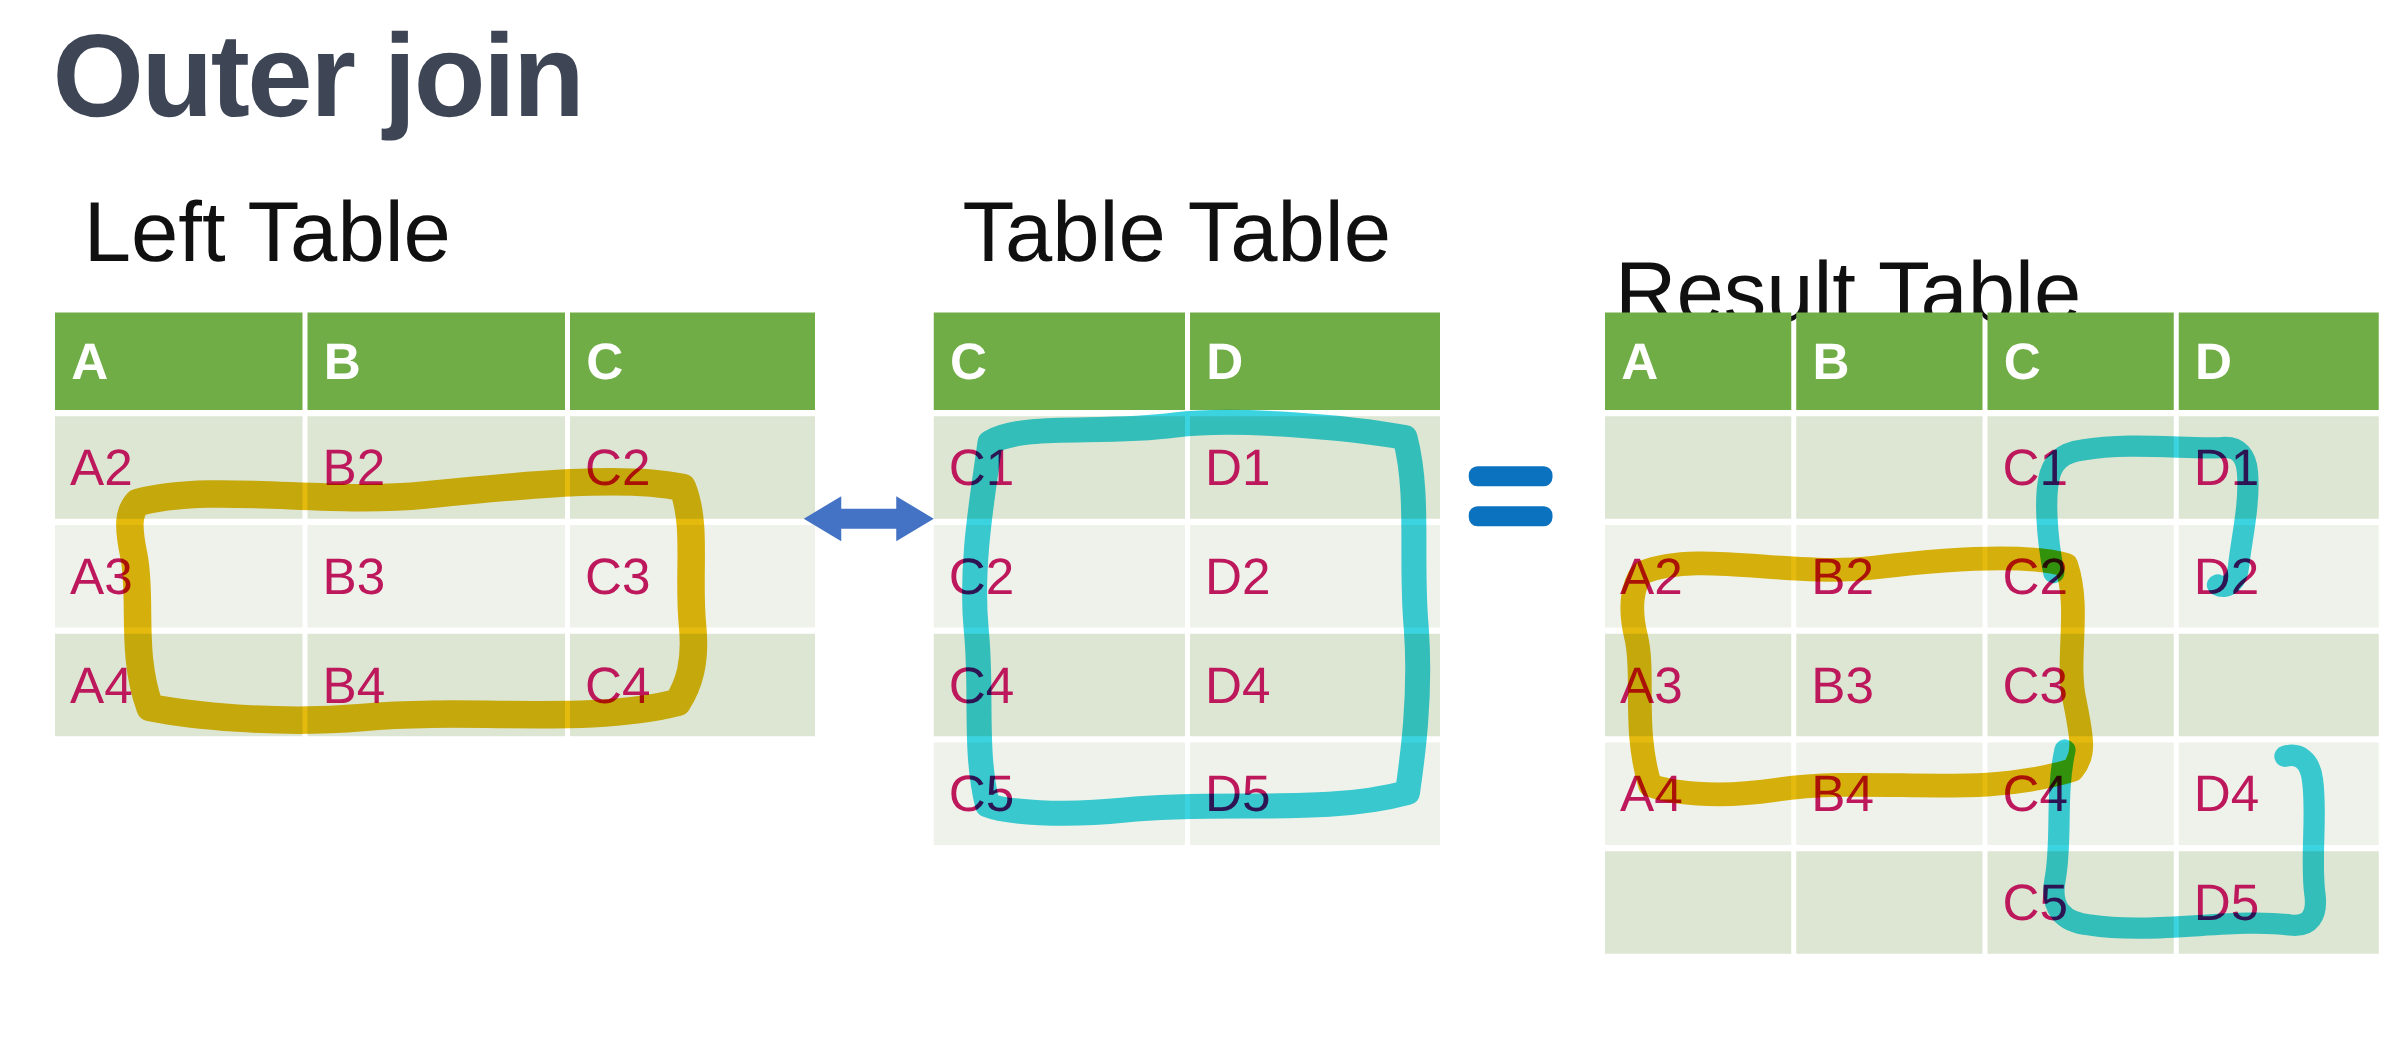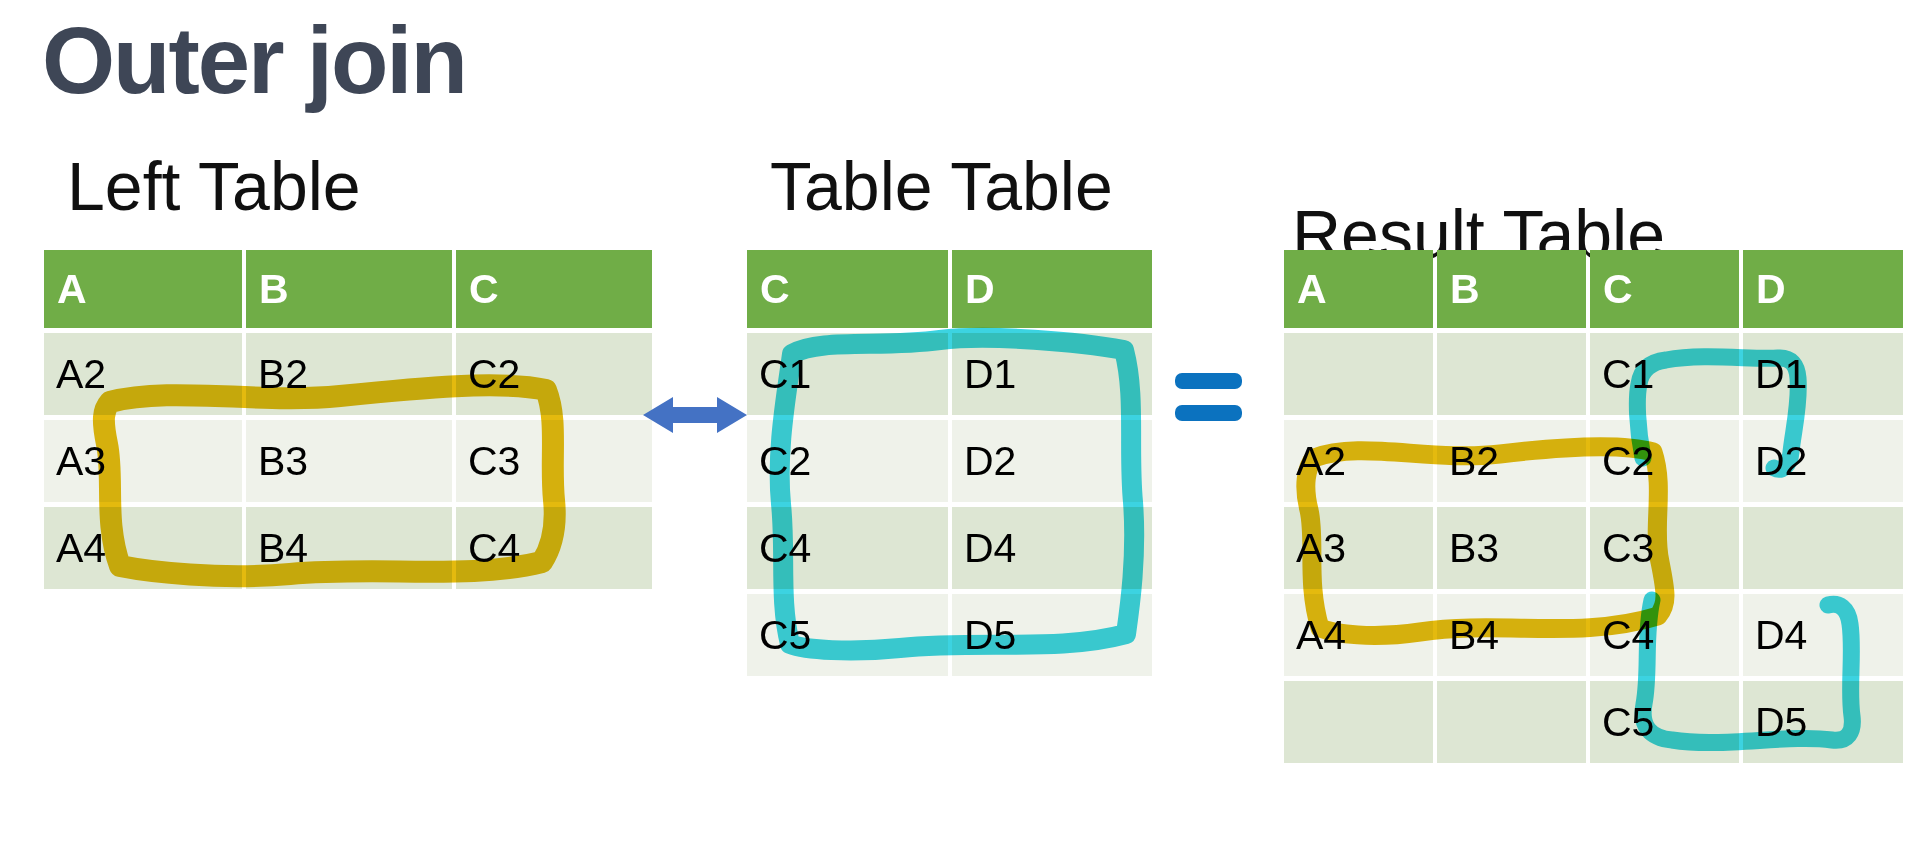--- a/index.html
+++ b/index.html
@@ -48,21 +48,21 @@
   }
   .t0 { left: 44px;   grid-template-columns: 198px 206px 196px;       grid-template-rows: 78px repeat(3, 82px); }
   .t1 { left: 747px;  grid-template-columns: 201px 200px;             grid-template-rows: 78px repeat(4, 82px); }
   .t2 { left: 1284px; grid-template-columns: 149px 149px 149px 160px; grid-template-rows: 78px repeat(5, 82px); }
 
   .cell {
     display: flex;
     align-items: center;
     padding-left: 12px;
     font-size: 41px;
-    color: #000000;
+    color: #be185d;
     line-height: 1;
   }
   .hcell {
     background: var(--header_green);
     color: #ffffff;
     font-weight: 700;
     padding-left: 13px;
   }
   .dark  { background: var(--row_dark); }
   .light { background: var(--row_light); }

